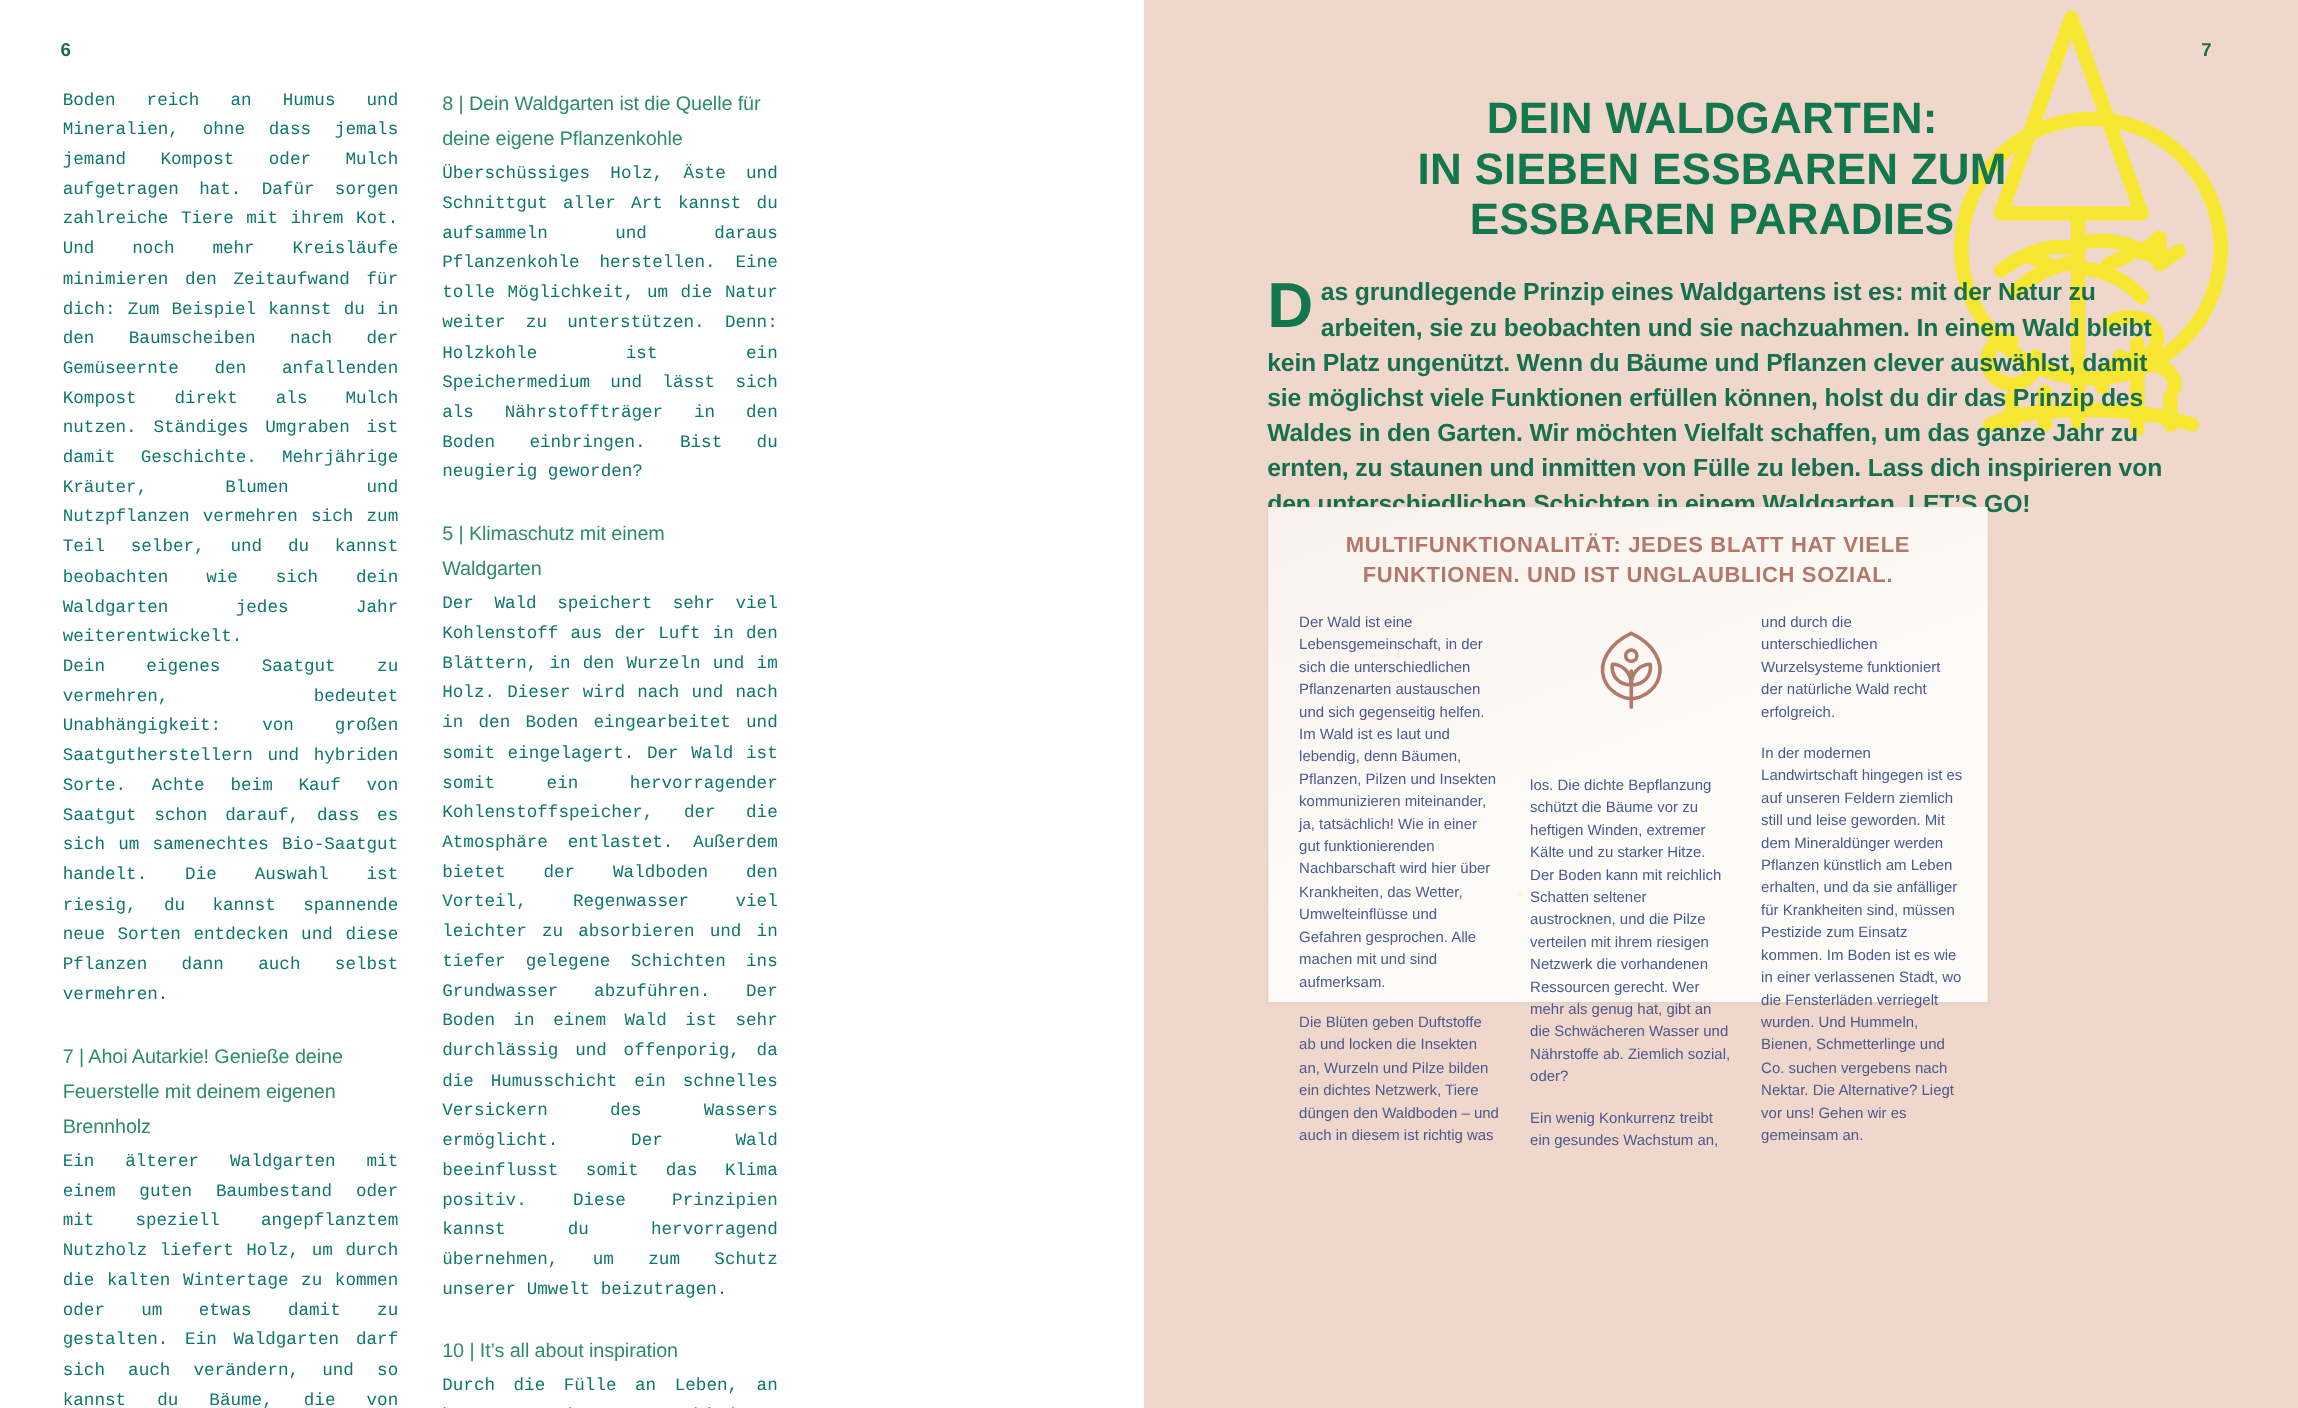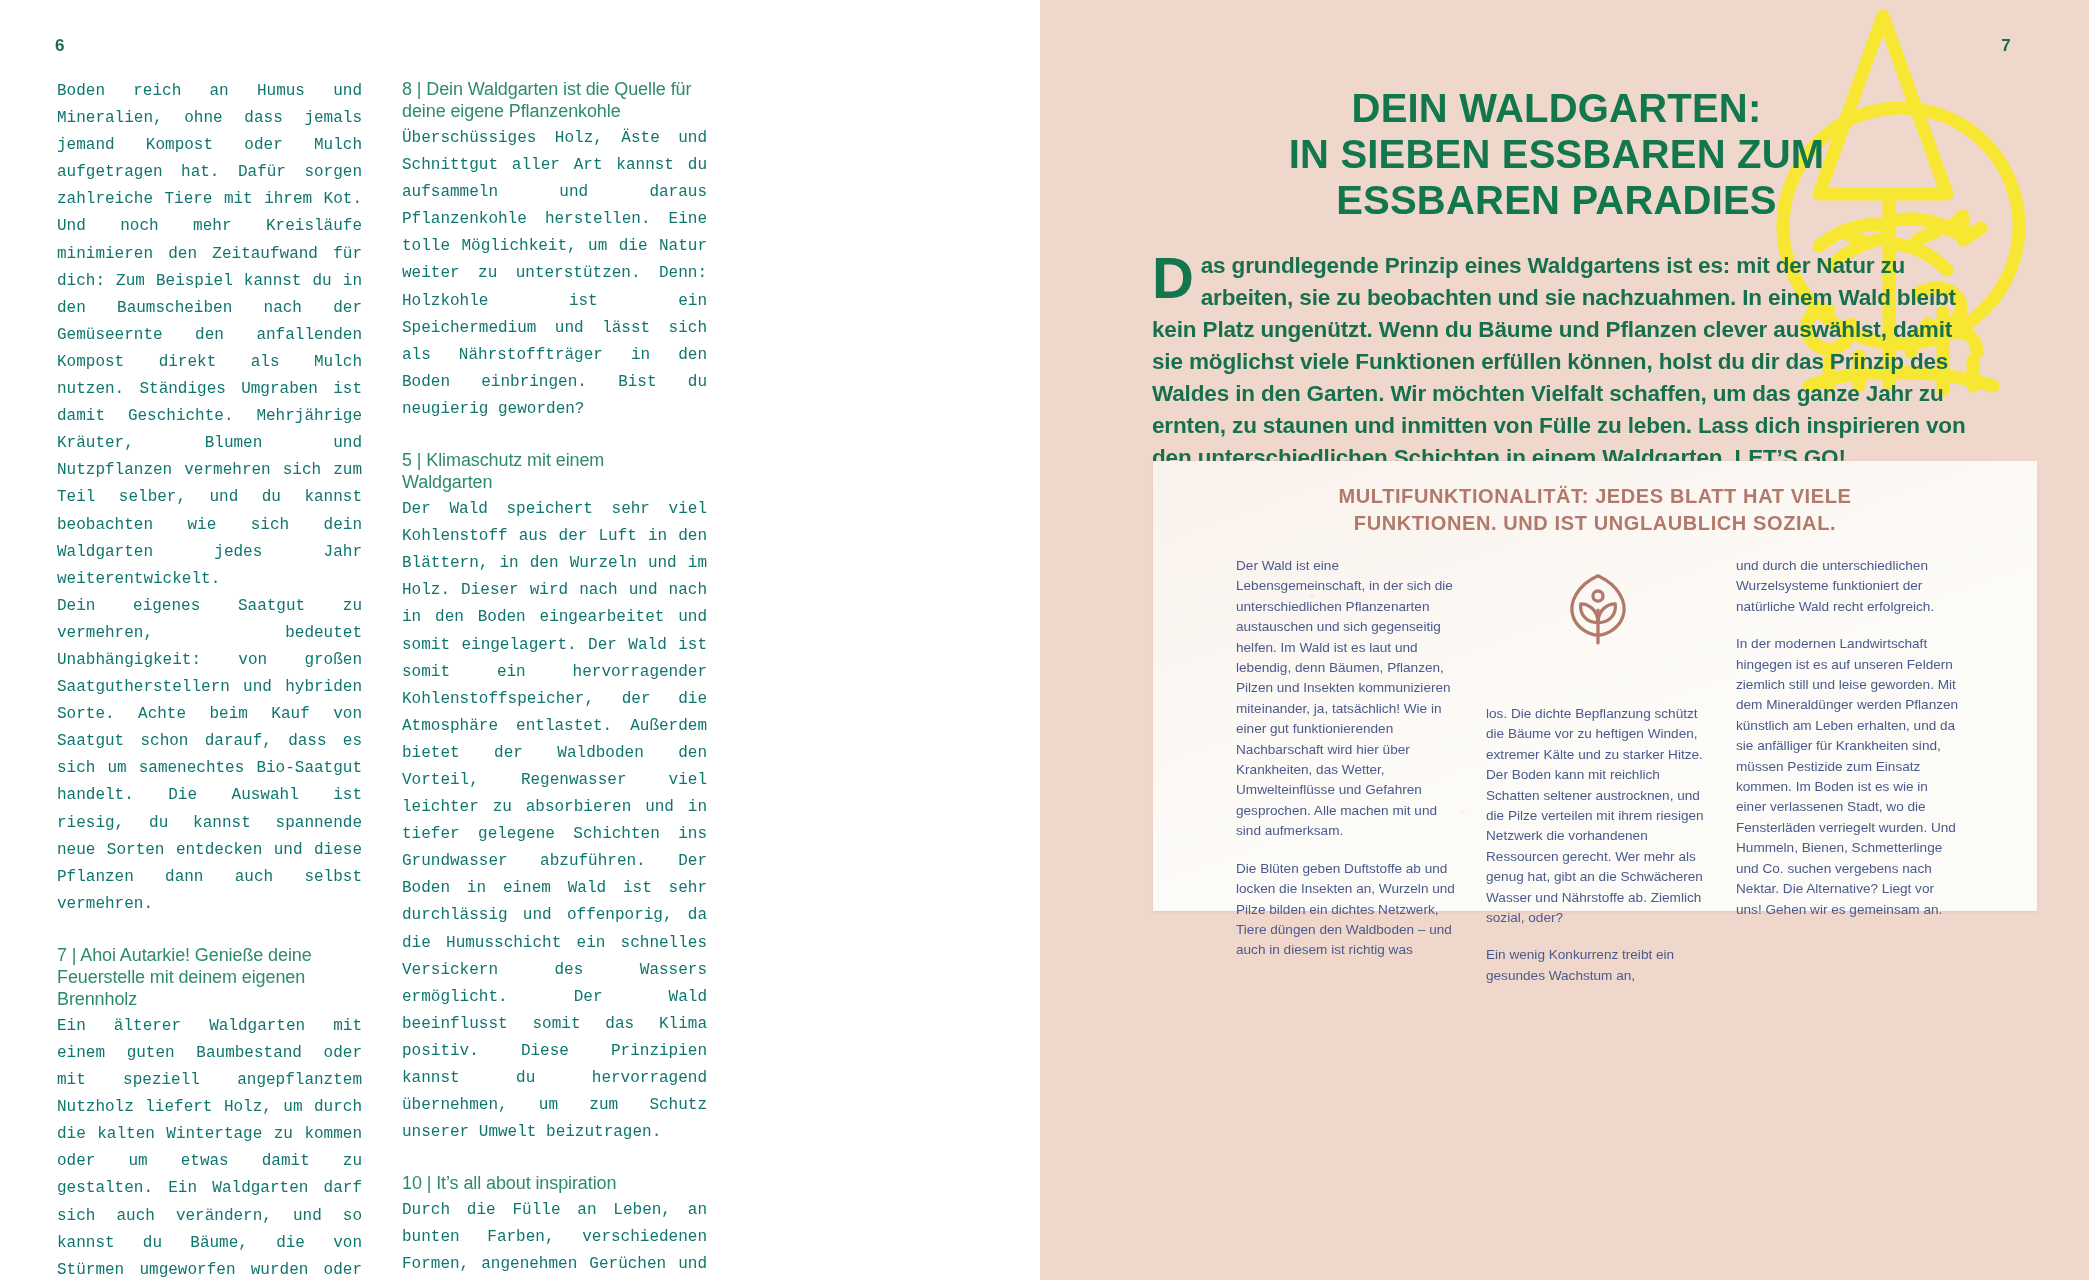--- a/index.html
+++ b/index.html
@@ -43,21 +43,21 @@
     line-height:27.1px;
     color:#0f766e;
     text-align:justify;
     margin:0 0 0 0;
     hyphens:auto;
     -webkit-hyphens:auto;
   }
   .sec-head{
     font-family:"Liberation Sans", sans-serif;
     font-size:18px;
-    line-height:22px;
+    line-height:32px;
     color:#2e8b6a;
     font-weight:400;
     margin:26px 11px 3px 0;
     letter-spacing:-0.1px;
   }
 
   
   .page-right{
     position:relative;
     width:1049px;height:1280px;
@@ -106,21 +106,21 @@
     font-size:58px;
     line-height:52px;
     color:#12774c;
     margin:2px 7px 0 0;
   }
 
   
   .card{
     position:absolute;
     left:113px;top:461px;
-    width:884px;height:450px;
+    width:654px;height:450px;
     background:#fdfbf8;
     box-shadow:0 1px 3px rgba(120,80,60,.10);
   }
   .card-grain{
     position:absolute;inset:0;
     background:
       radial-gradient(circle at 18% 30%, rgba(205,160,140,.10) 0 2px, transparent 3px),
       radial-gradient(circle at 62% 14%, rgba(205,160,140,.09) 0 2px, transparent 3px),
       radial-gradient(circle at 88% 58%, rgba(205,160,140,.09) 0 2px, transparent 3px),
       radial-gradient(circle at 35% 78%, rgba(205,160,140,.08) 0 2px, transparent 3px),

